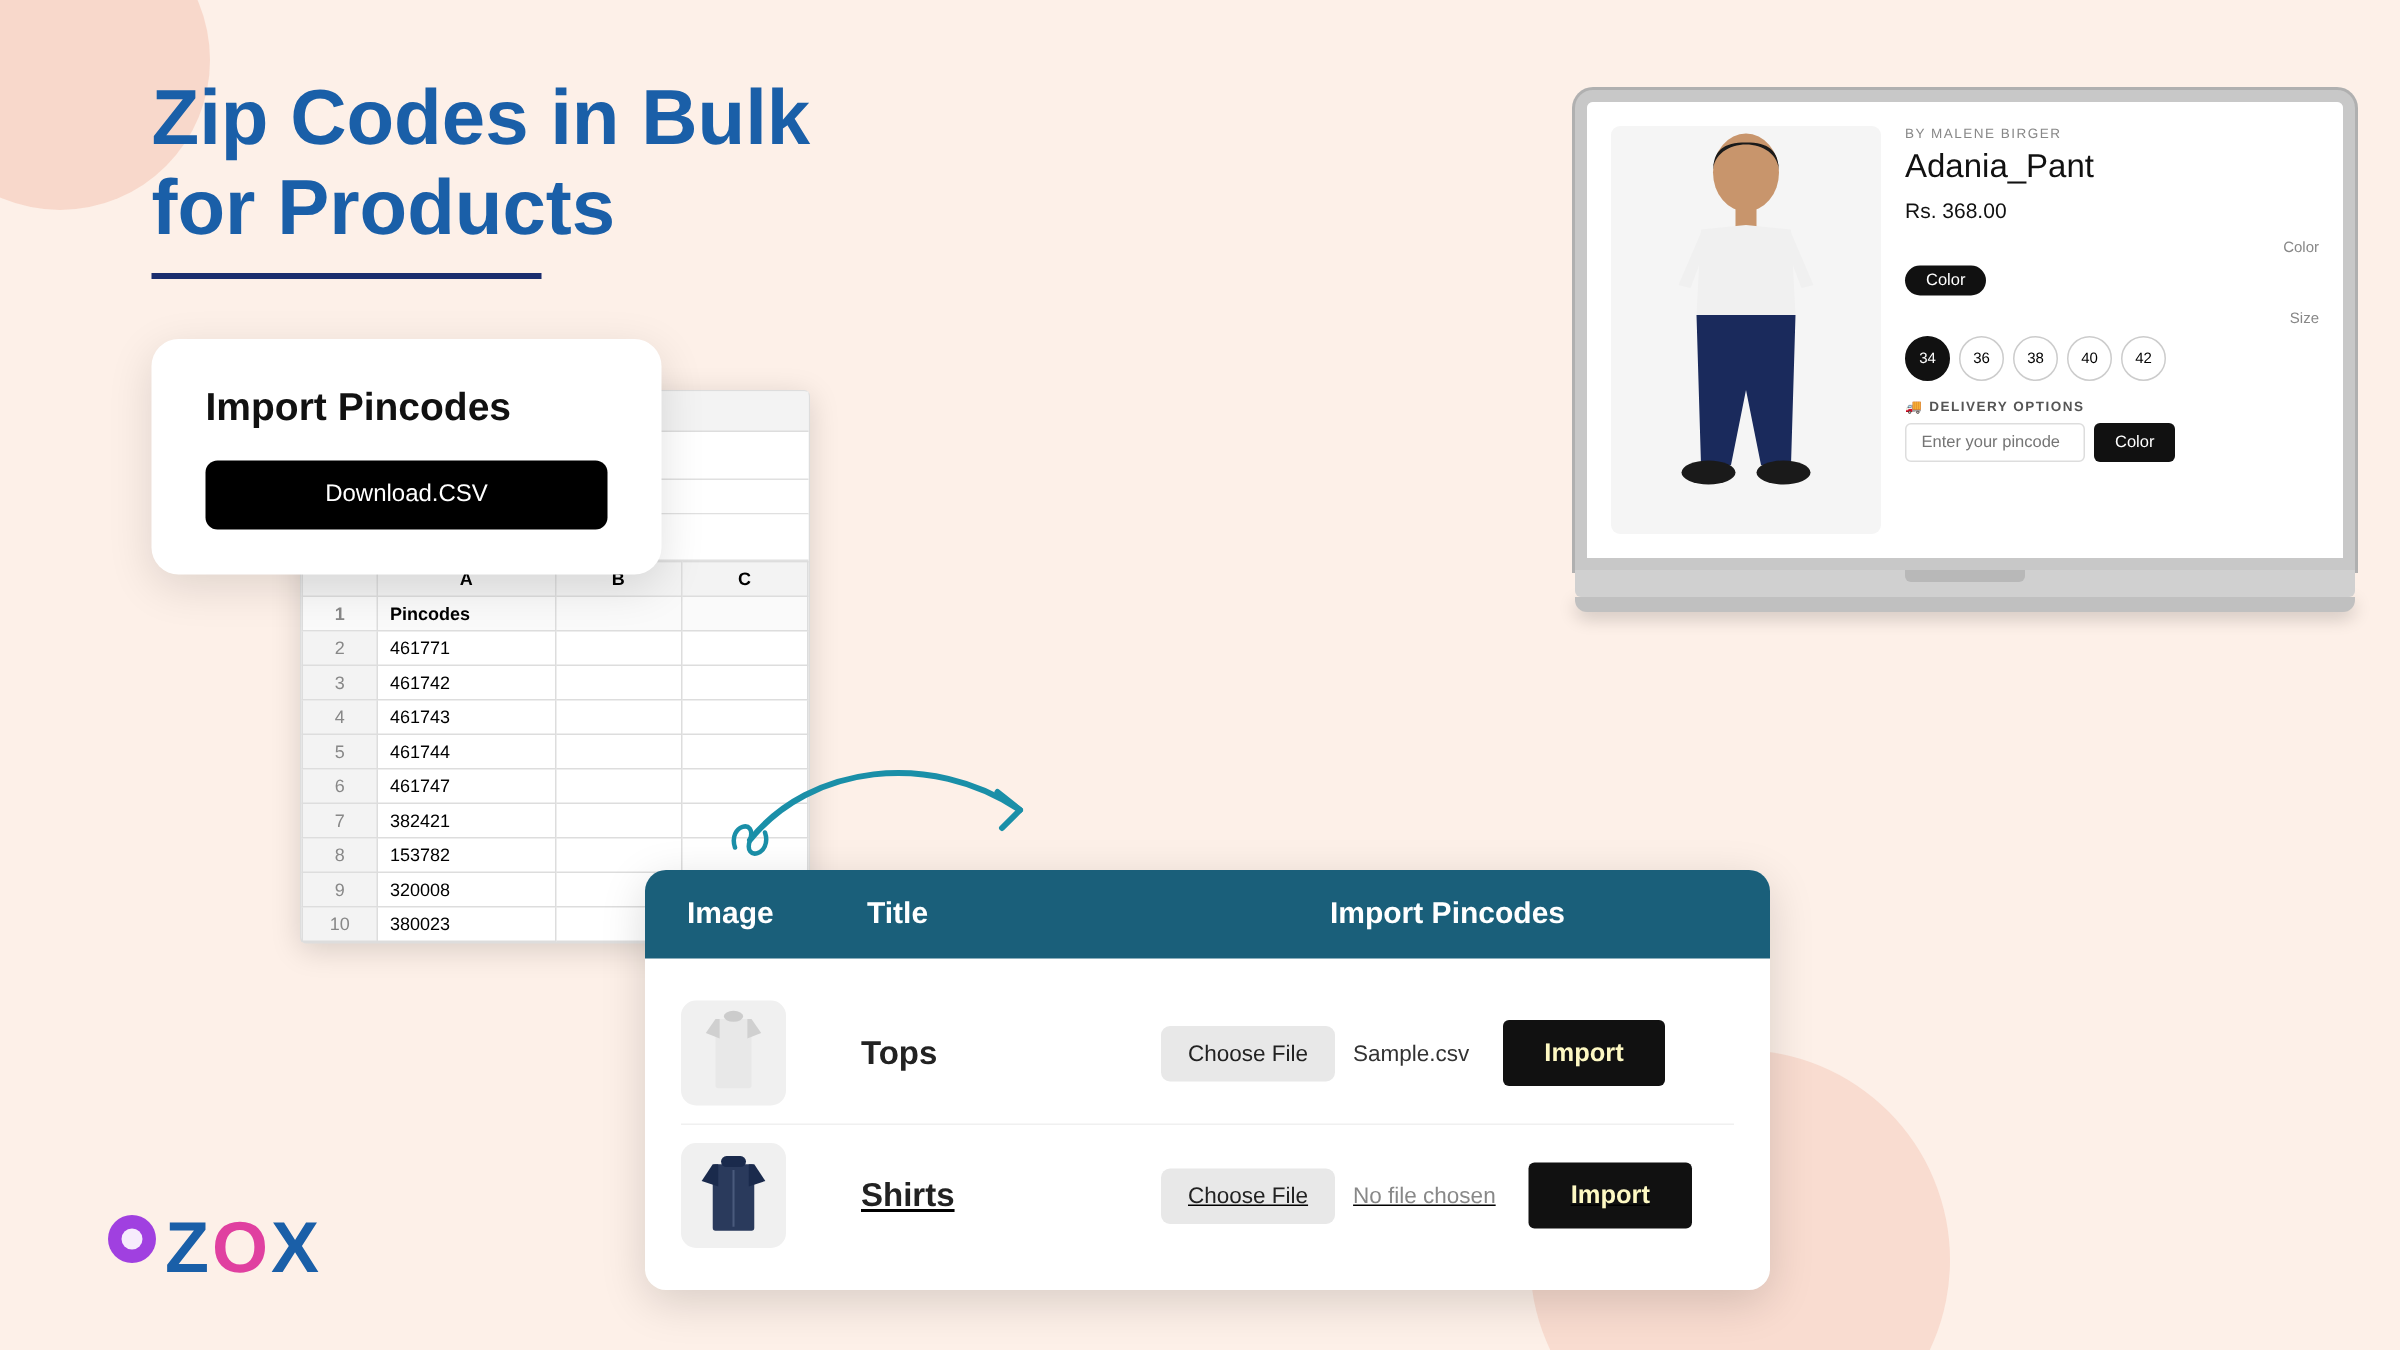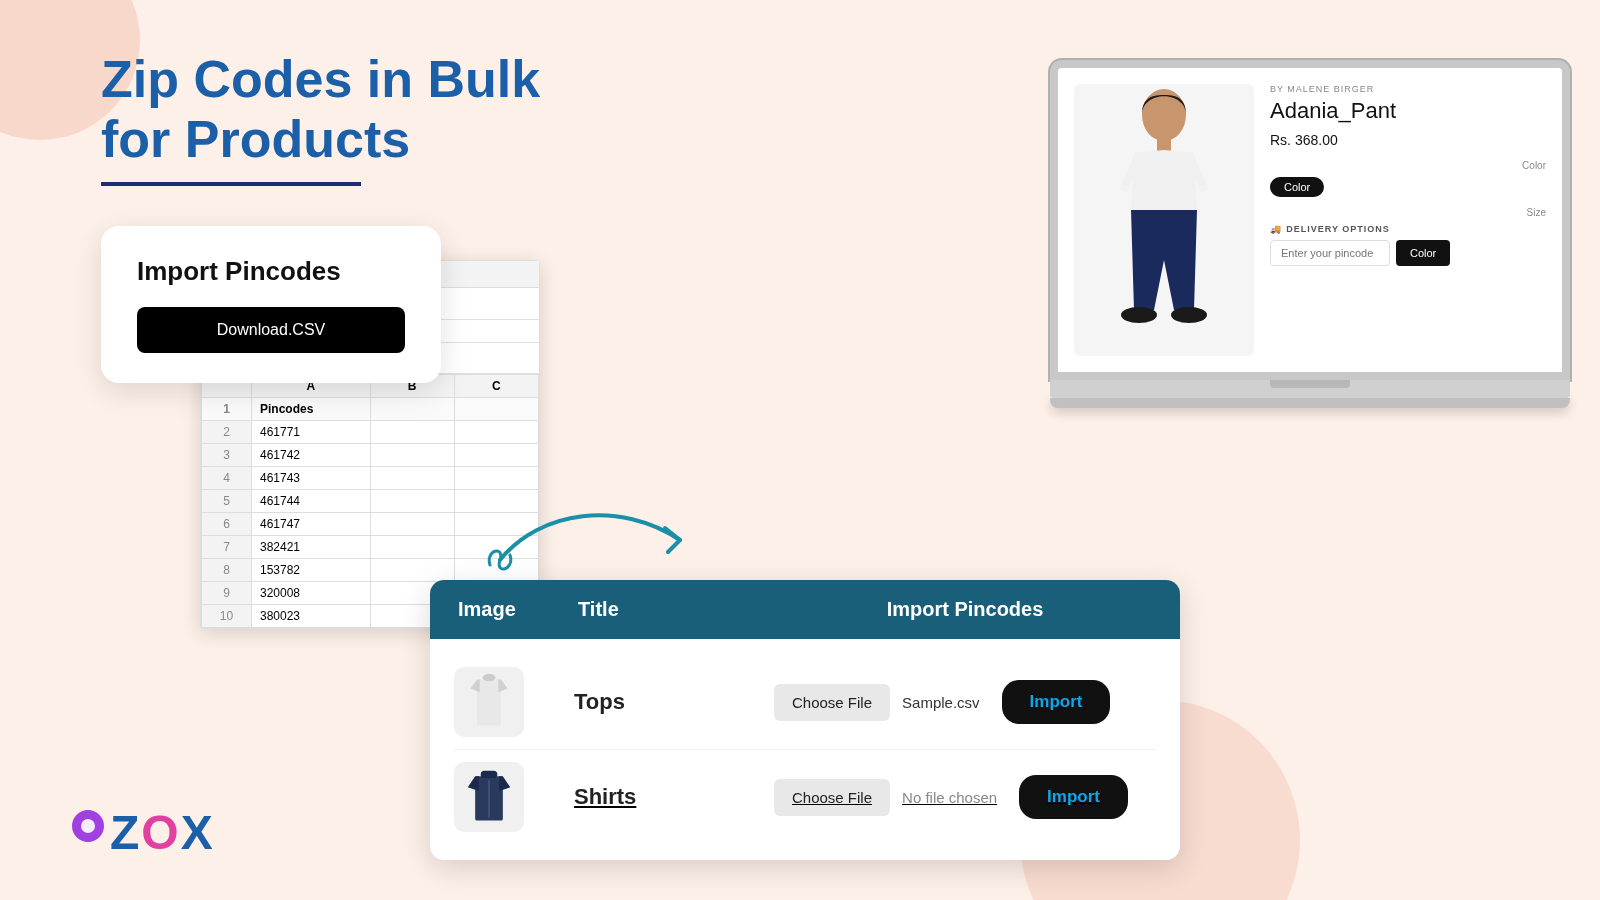--- a/index.html
+++ b/index.html
@@ -290,23 +290,23 @@
       color: #222;
     }
 
     .file-name {
       font-size: 15px;
       color: #333;
     }
 
     .import-btn {
       background: #111;
-      color: #0ea5e9;
+      color: #fef9c3;
       border: none;
-      border-radius: 17px;
+      border-radius: 4px;
       padding: 12px 28px;
       font-size: 17px;
       font-weight: 700;
       cursor: pointer;
       margin-left: 10px;
     }
 
     
     .laptop-container {
       position: absolute;
@@ -689,20 +689,27 @@
         </svg>
       </div>
 
       <div class="product-details">
         <div class="brand-name">BY MALENE BIRGER</div>
         <div class="product-name">Adania_Pant</div>
         <div class="product-price">Rs. 368.00</div>
         <div class="product-label">Color</div>
         <div class="color-option">Color</div>
         <div class="product-label">Size</div>
+        <div class="size-options">
+          <div class="size-btn active">34</div>
+          <div class="size-btn">36</div>
+          <div class="size-btn">38</div>
+          <div class="size-btn">40</div>
+          <div class="size-btn">42</div>
+        </div>
         <div class="delivery-label">
           <span>🚚</span>
           <span>DELIVERY OPTIONS</span>
         </div>
         <div class="pincode-row">
           <input class="pincode-input" type="text" placeholder="Enter your pincode" style="">
           <button class="check-btn">Color</button>
         </div>
       </div>
     </div>

